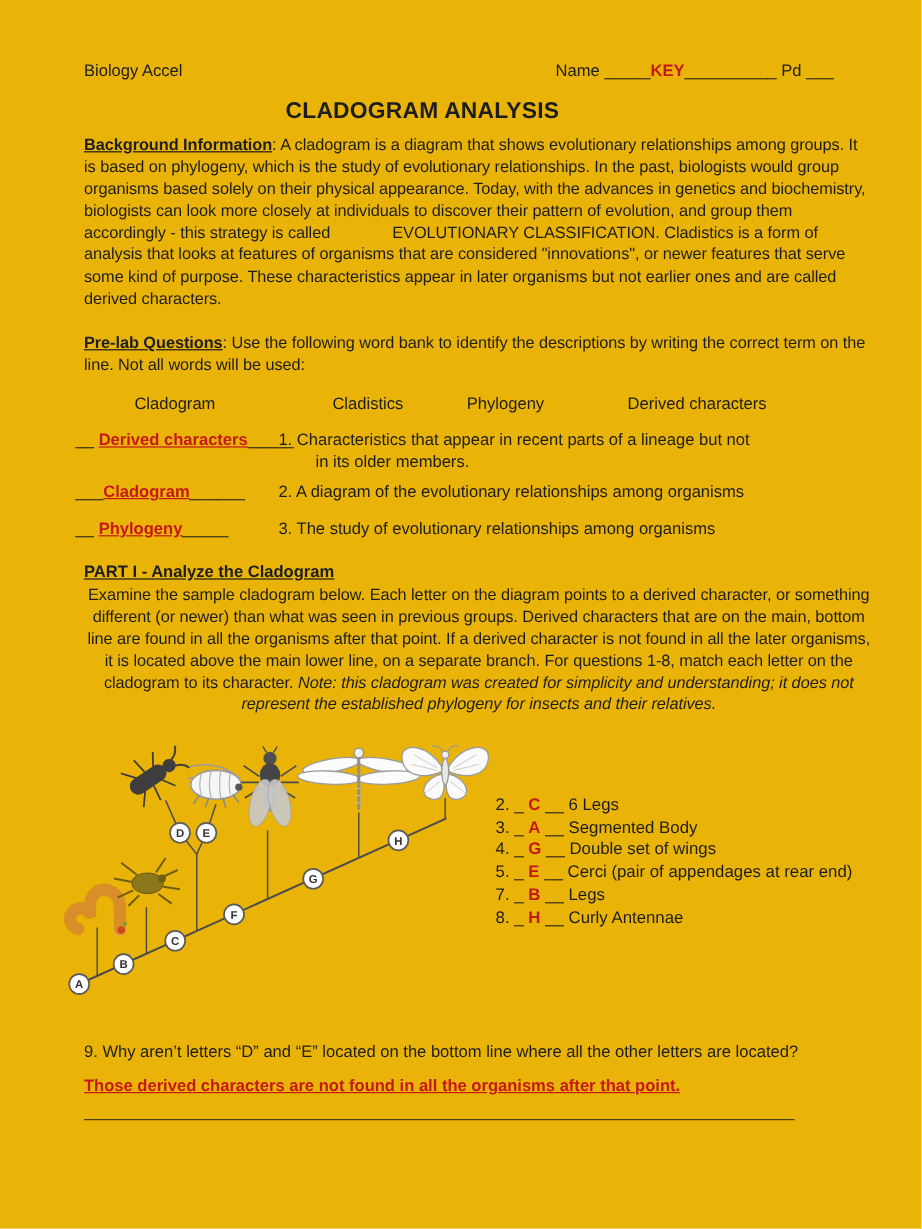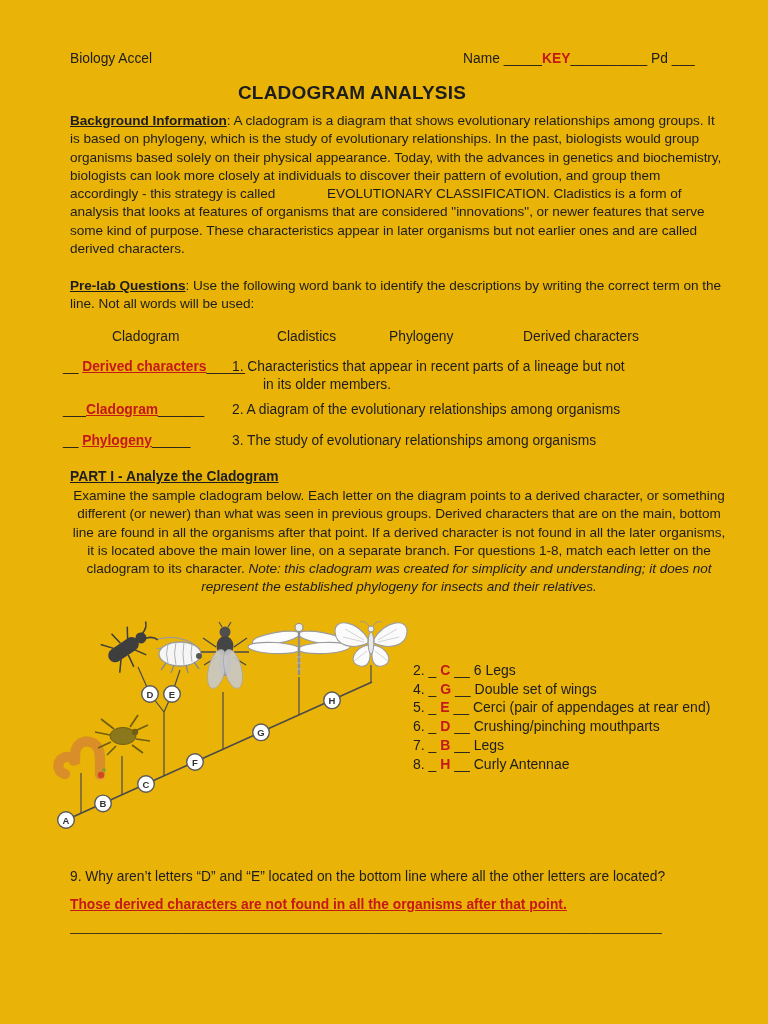--- a/index.html
+++ b/index.html
@@ -184,23 +184,23 @@
         </g>
       <g>
           <circle cx="292" cy="85.3" r="8.3" fill="#fff" stroke="#5a5a5a" stroke-width="1.4"></circle>
           <text x="292" y="88.8" text-anchor="middle">H</text>
         </g>
     </g>
   </svg>
 
   <div class="abs" style="left:413px;top:661px;">
     <div class="m-row"><span>2.</span> <span>_ </span><span class="red">C</span><span> __ </span><span>6 Legs</span></div>
+    <div class="m-row"><span>3.</span> <span>_ </span><span class="red">A</span><span> __ </span><span>Segmented Body</span></div>
     <div class="m-row"><span>4.</span> <span>_ </span><span class="red">G</span><span> __ </span><span>Double set of wings</span></div>
     <div class="m-row"><span>5.</span> <span>_ </span><span class="red">E</span><span> __ </span><span>Cerci (pair of appendages at rear end)</span></div>
-    <div class="m-row"><span>6.</span> <span>_ </span><span class="red">D</span><span> __ </span><span>Crushing/pinching mouthparts</span></div>
     <div class="m-row"><span>7.</span> <span>_ </span><span class="red">B</span><span> __ </span><span>Legs</span></div>
     <div class="m-row"><span>8.</span> <span>_ </span><span class="red">H</span><span> __ </span><span>Curly Antennae</span></div>
   </div>
 
   <div class="abs sm" style="left:70px;top:869px;width:660px;">9. Why aren’t letters “D” and “E” located on the bottom line where all the other letters are located?</div>
   <div class="abs sm red-u" style="left:70px;top:897px;">Those derived characters are not found in all the organisms after that point.</div>
   <div id="blank-line" class="abs" style="left:70px;top:919px;">______________________________________________________________________________________</div>
 
 </div>
 

